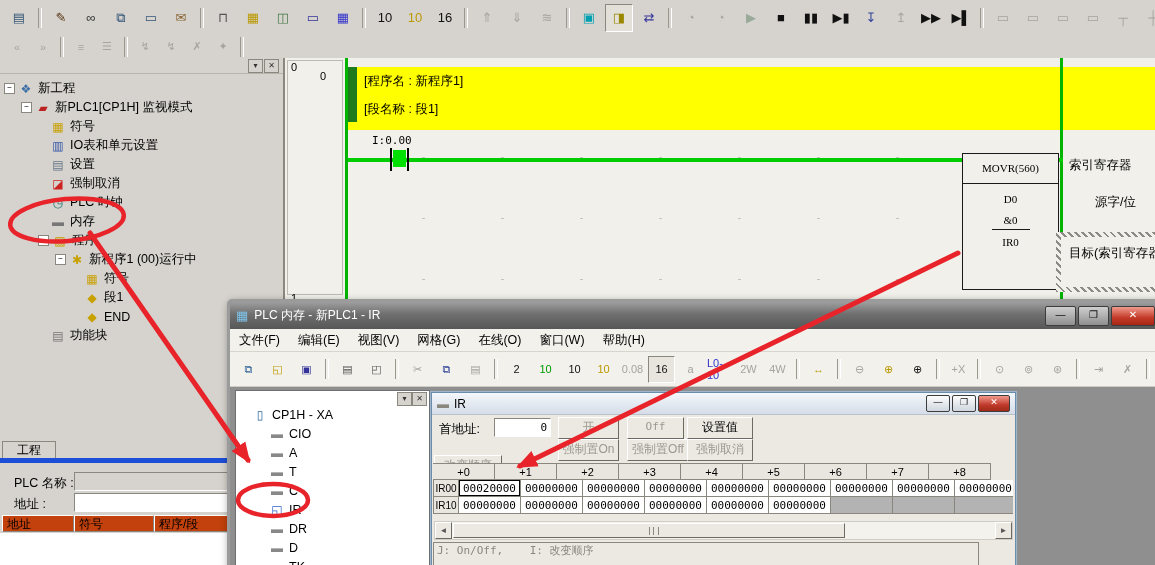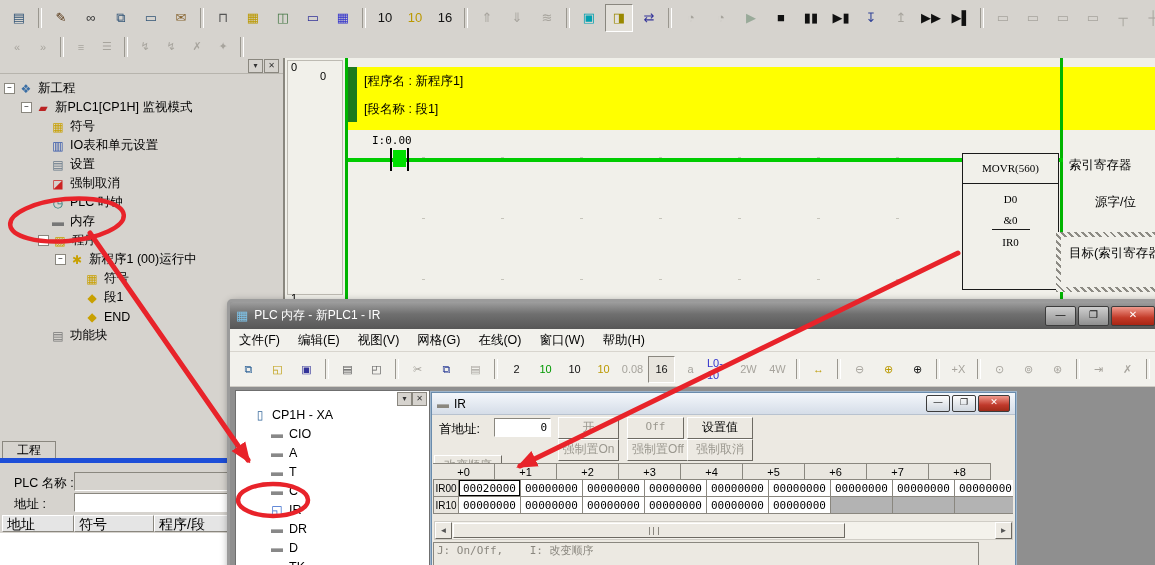--- a/index.html
+++ b/index.html
@@ -51,21 +51,21 @@
   #hatchbox{left:1056px;top:232px;width:110px;height:60px;
      background:repeating-linear-gradient(45deg,#8d8b84 0 2px,#f1f0ea 2px 5px)}
   #hatchbox .inner{position:absolute;left:5px;top:5px;right:5px;bottom:5px;background:#f1f0ea}
   .ladder-comment{font-size:12.5px;white-space:nowrap;overflow:hidden;width:86px}
   
   #proj-tab{left:2px;top:441px;width:52px;height:17px;border:1px solid #8a877f;border-bottom:none;
             background:#d6d3ce;text-align:center;line-height:16px;font-size:12px}
   #addrpanel{left:0;top:458px;width:283px;height:107px;background:#d6d3ce;border-top:5px solid #1d4ed8}
   .fldlabel{font-size:12.5px}
   .sunken{border:1px solid;border-color:#8a877f #fff #fff #8a877f;background:#fff}
-  .hdrcell{display:inline-block;height:17px;line-height:17px;padding-left:4px;font-size:14px;background:#e5e5e5;
+  .hdrcell{display:inline-block;height:17px;line-height:17px;padding-left:4px;font-size:12px;background:#c2410c;
            border:1px solid;border-color:#fff #8a877f #8a877f #fff;box-sizing:border-box}
   
   #memwin{left:227px;top:299px;width:931px;height:266px;background:#8f8f8f;border:3px solid #9b9b9b;
           border-radius:5px 5px 0 0;box-shadow:2px 3px 8px rgba(0,0,0,.45);overflow:hidden}
   #memtitle{height:27px;background:linear-gradient(#9e9e9e,#6f6f6f 45%,#575757);display:flex;align-items:center;
             padding:0 6px;color:#fff;border-radius:3px 3px 0 0}
   #memtitle .wicon{color:#7fc3e8;margin-right:6px;font-size:13px}
   .winbtns{margin-left:auto;display:flex;gap:2px}
   .wbtn{width:29px;height:18px;border:1px solid #3c3c3c;border-radius:2px;background:linear-gradient(#cfcfcf,#8f8f8f);
         color:#111;font-size:10px;line-height:16px;text-align:center;cursor:pointer}

